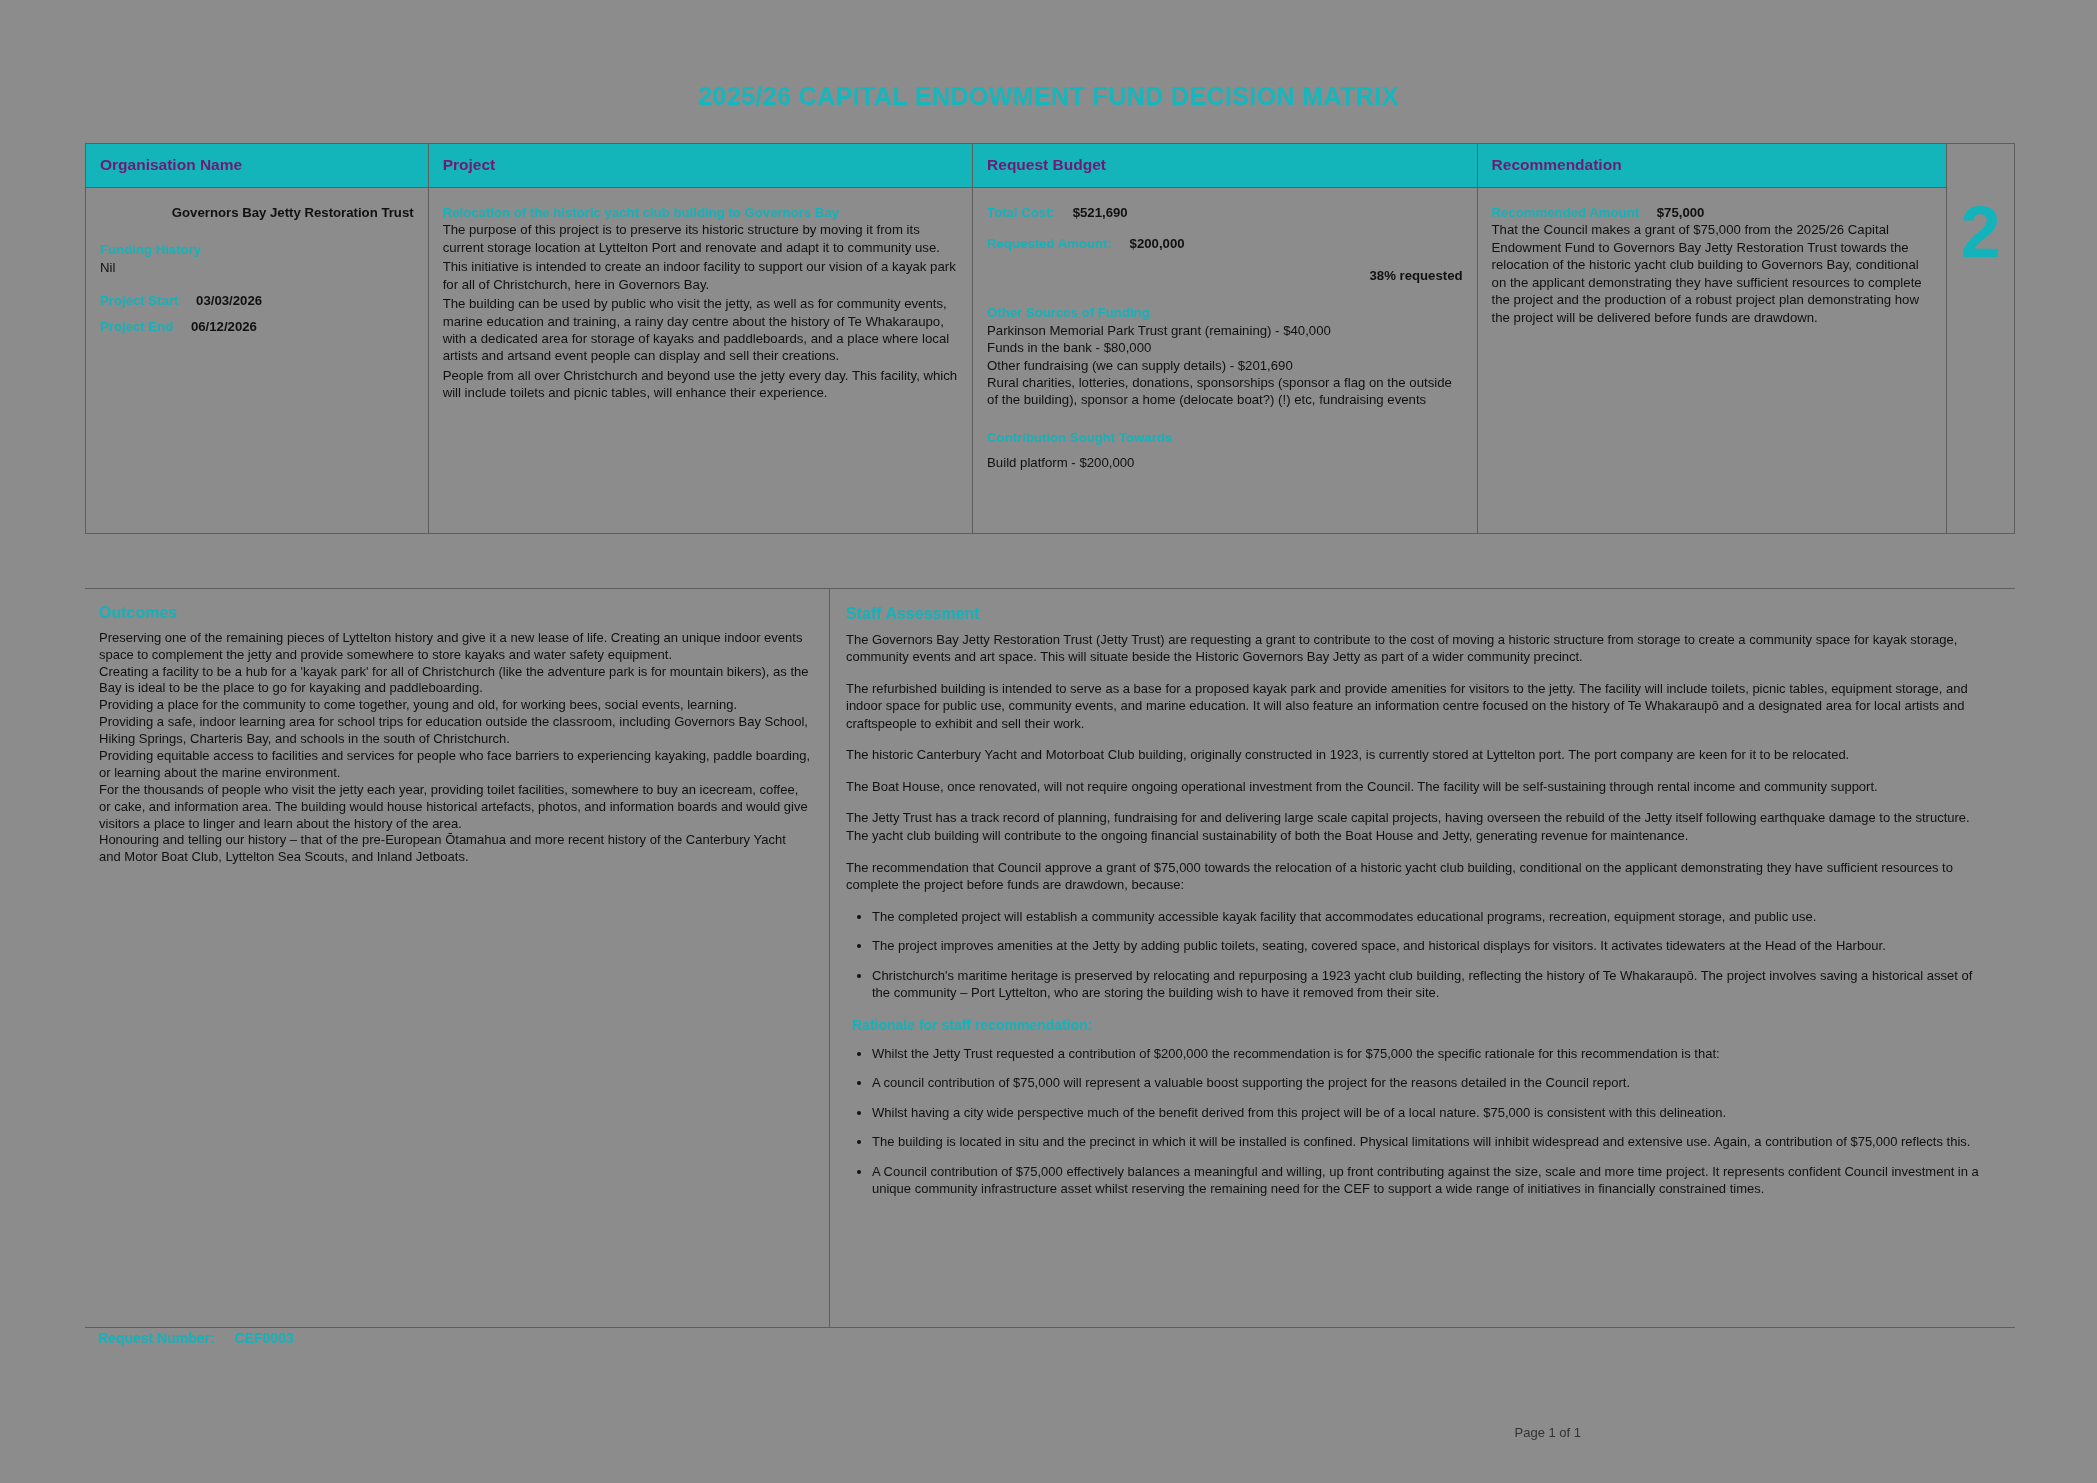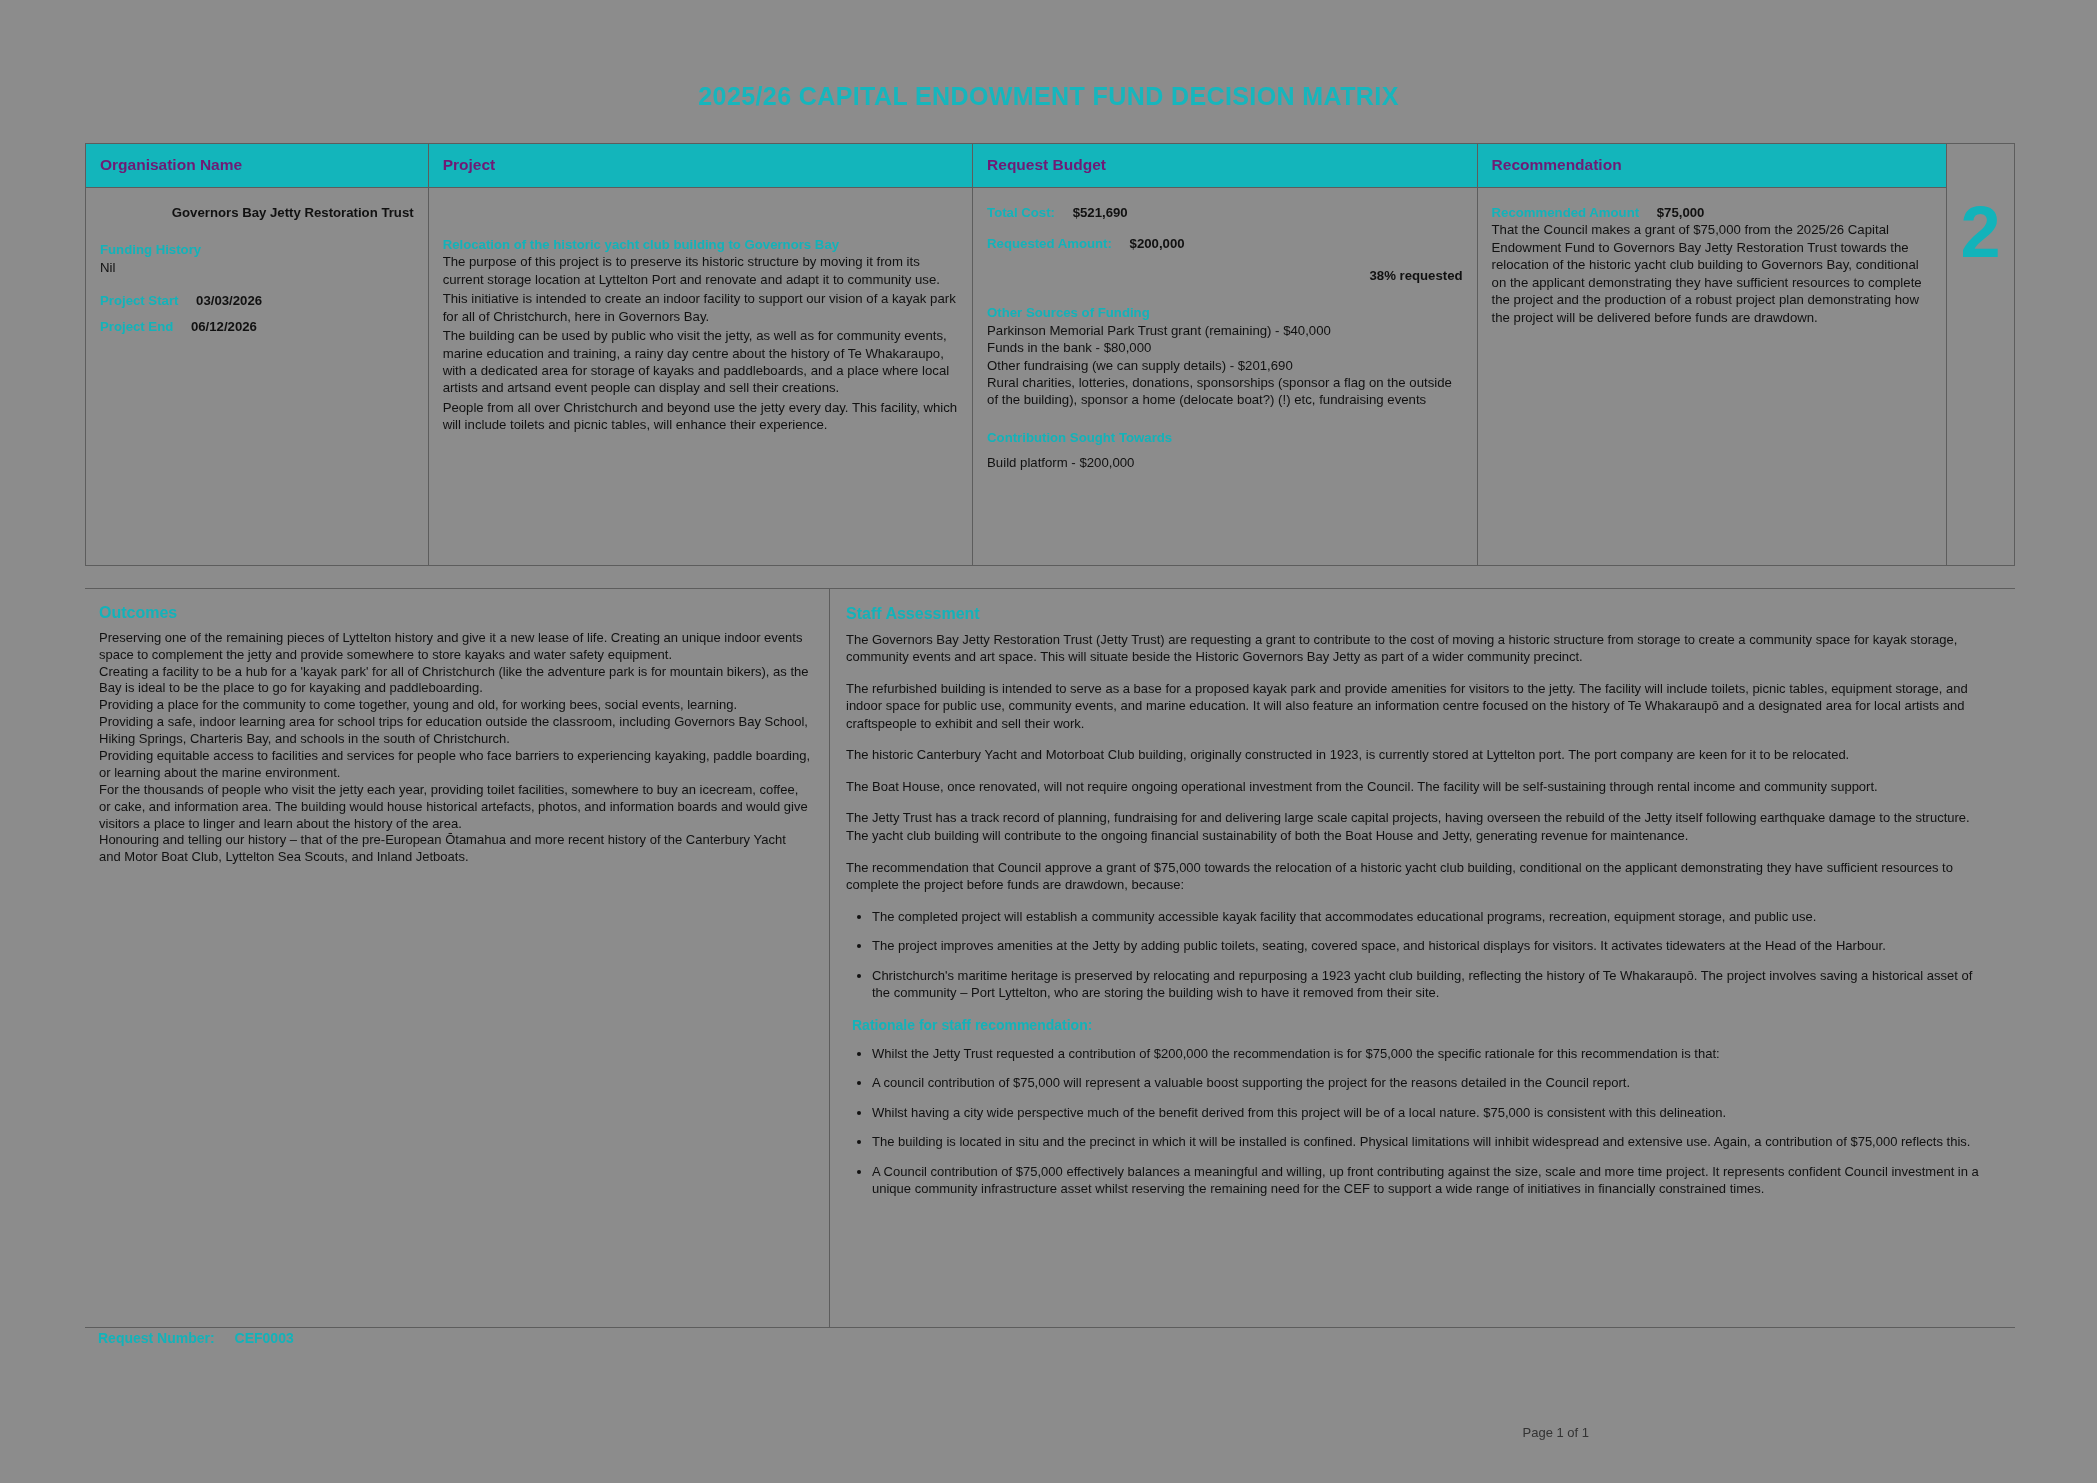--- a/index.html
+++ b/index.html
@@ -12,21 +12,20 @@
     height: 1483px;
     font-family: "Liberation Sans", sans-serif;
     color: #111;
     overflow: hidden;
   }
   .page {
     position: relative;
     width: 1671px;
     height: 1483px;
     background: #8c8c8c;
-    padding-left: 8px;
   }
   .doc-title {
     position: absolute;
     top: 82px;
     left: 0;
     width: 2097px;
     text-align: center;
     font-size: 25px;
     font-weight: bold;
     color: #16b6bd;
@@ -44,21 +43,21 @@
     background: #8c8c8c;
   }
   .col {
     box-sizing: border-box;
     border-right: 1px solid #5d5d5d;
     display: flex;
     flex-direction: column;
   }
   .col:last-child { border-right: none; }
   .col-org { width: 343px; }
-  .col-proj { width: 545px; gap: 32px; }
+  .col-proj { width: 545px; }
   .col-budget { width: 505px; }
   .col-rec { width: 470px; }
   .col-num { width: 67px; }
   .col-head {
     background: #13b5bb;
     color: #701a75;
     font-weight: bold;
     font-size: 15.5px;
     padding: 12px 12px 12px 14px;
     height: 44px;

